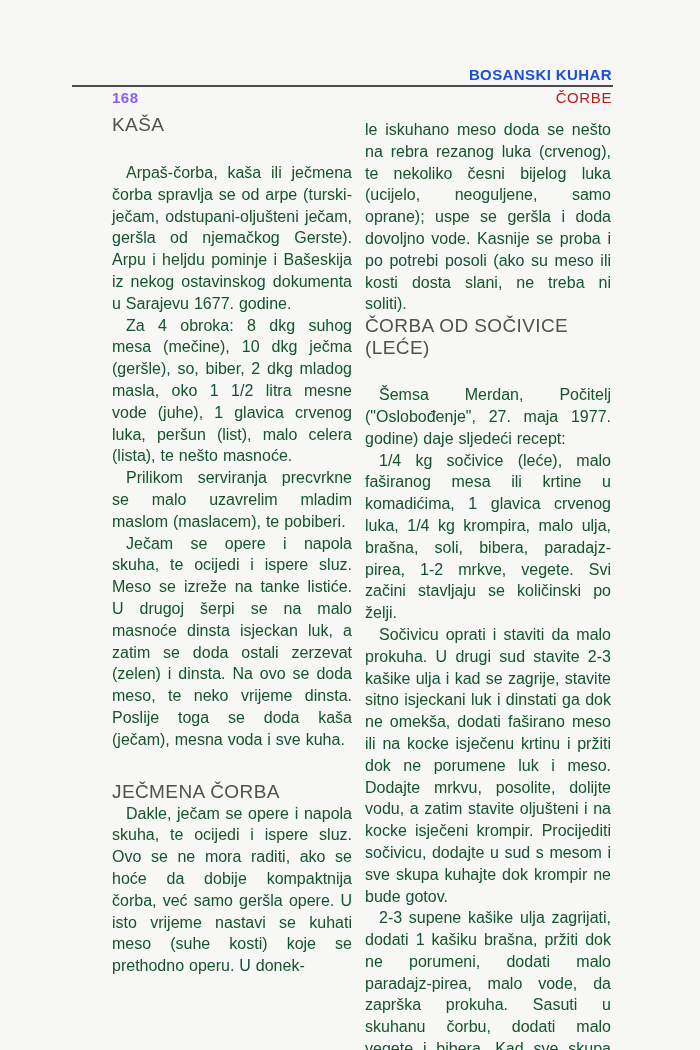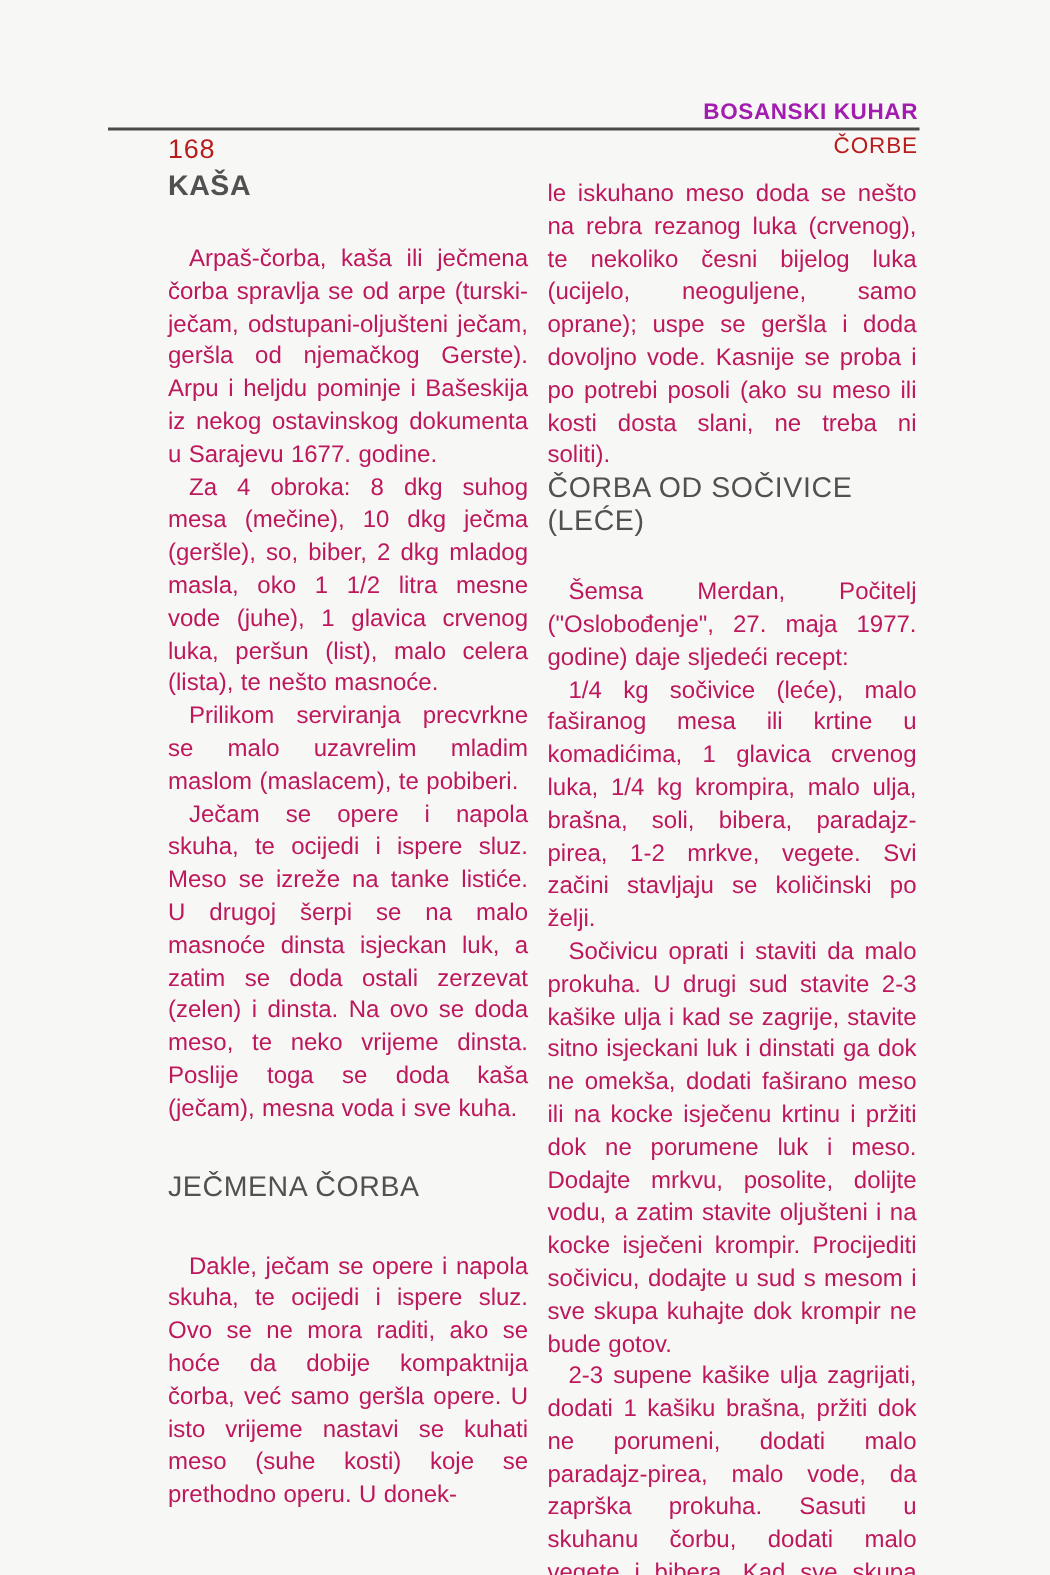--- a/index.html
+++ b/index.html
@@ -20,37 +20,37 @@
   
   .running-title {
     position: absolute;
     top: 66px;
     left: 72px;
     width: 540px;
     text-align: right;
     font-size: 15px;
     font-weight: bold;
     letter-spacing: 0.4px;
-    color: #a21caf;
+    color: #1d4ed8;
   }
   .header-rule {
     position: absolute;
     top: 85px;
     left: 72px;
     width: 541px;
     height: 2px;
     background: #4b4b4b;
   }
   .page-number {
     position: absolute;
     top: 89px;
     left: 112px;
-    font-size: 18px;
-    font-weight: normal;
-    color: #b91c1c;
+    font-size: 15px;
+    font-weight: bold;
+    color: #8b5cf6;
     letter-spacing: 0.5px;
   }
   .section-title {
     position: absolute;
     top: 89px;
     left: 72px;
     width: 540px;
     text-align: right;
     font-size: 15px;
     letter-spacing: 0.6px;
@@ -69,30 +69,30 @@
   .col-right { width: 246px; padding-top: 5px; }
 
   h2 {
     margin: 0;
     font-size: 19px;
     font-weight: normal;
     letter-spacing: 0.4px;
     color: #515151;
     line-height: 22px;
   }
-  .h-kasa    { margin-bottom: 26px; font-weight: bold; }
-  .h-jecmena { margin-top: 30px; margin-bottom: 31px; }
+  .h-kasa    { margin-bottom: 26px; }
+  .h-jecmena { margin-top: 30px; }
   .h-socivica{ margin-bottom: 25px; }
 
   p {
     margin: 0;
     font-size: 16px;
     line-height: 21.8px;
     text-align: justify;
-    color: #be185d;
+    color: #14532d;
     word-spacing: 0.5px;
   }
   p.indent { text-indent: 14px; }
 </style>
 </head>
 <body>
 
 <div class="page">
 
   <div class="running-title">BOSANSKI KUHAR</div>

